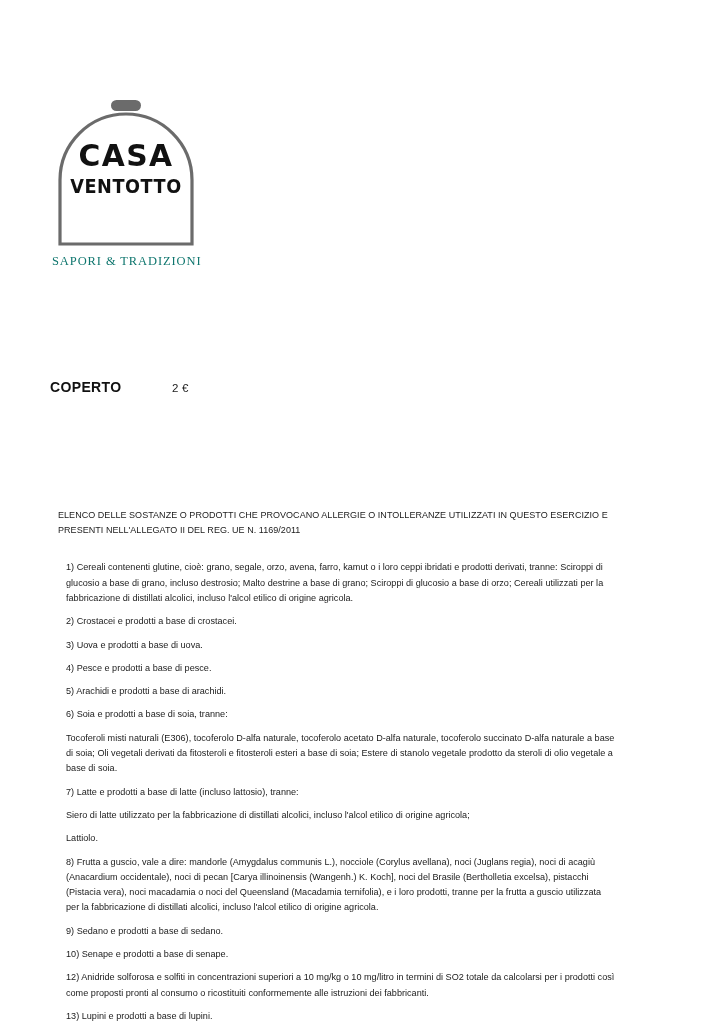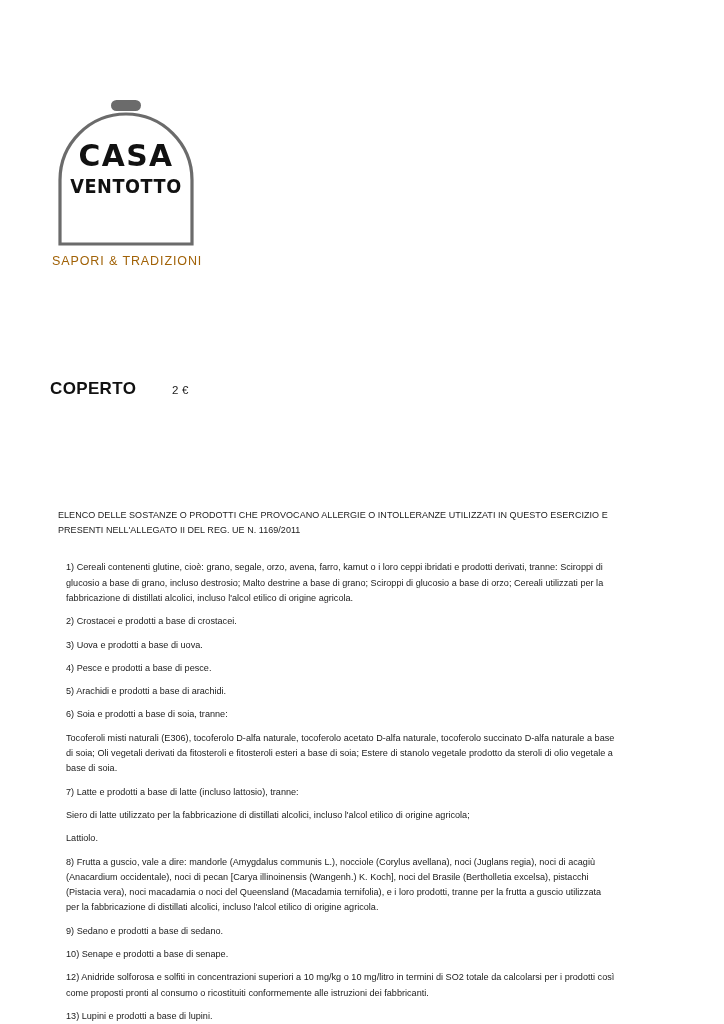--- a/index.html
+++ b/index.html
@@ -63,40 +63,40 @@
     letter-spacing: 0.6px;
     color: #111111;
     line-height: 1;
     margin-top: 6px;
     transform: scaleX(0.93);
   }
   .logo-tagline {
     position: absolute;
     left: 2px;
     top: 158px;
-    font-family: Liberation Sans, sans-serif;
+    font-family: Liberation Serif, serif;
     font-size: 12.5px;
     letter-spacing: 0.9px;
-    color: #a16207;
+    color: #0f766e;
     white-space: nowrap;
   }
 
   
   .coperto-row {
     position: absolute;
     left: 50px;
     top: 379px;
     width: 260px;
     display: flex;
     align-items: baseline;
   }
   .coperto-label {
     font-family: "Liberation Sans", sans-serif;
     font-weight: 700;
-    font-size: 17px;
+    font-size: 14px;
     letter-spacing: 0.35px;
     color: #111111;
     width: 122px;
     flex: 0 0 122px;
   }
   .coperto-price {
     font-family: "Liberation Sans", sans-serif;
     font-weight: 400;
     font-size: 11.5px;
     color: #222222;

